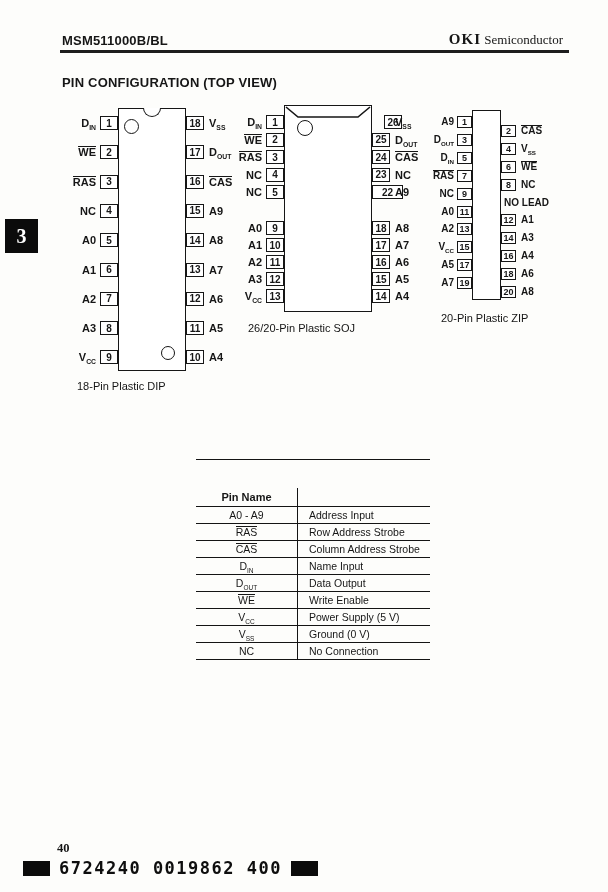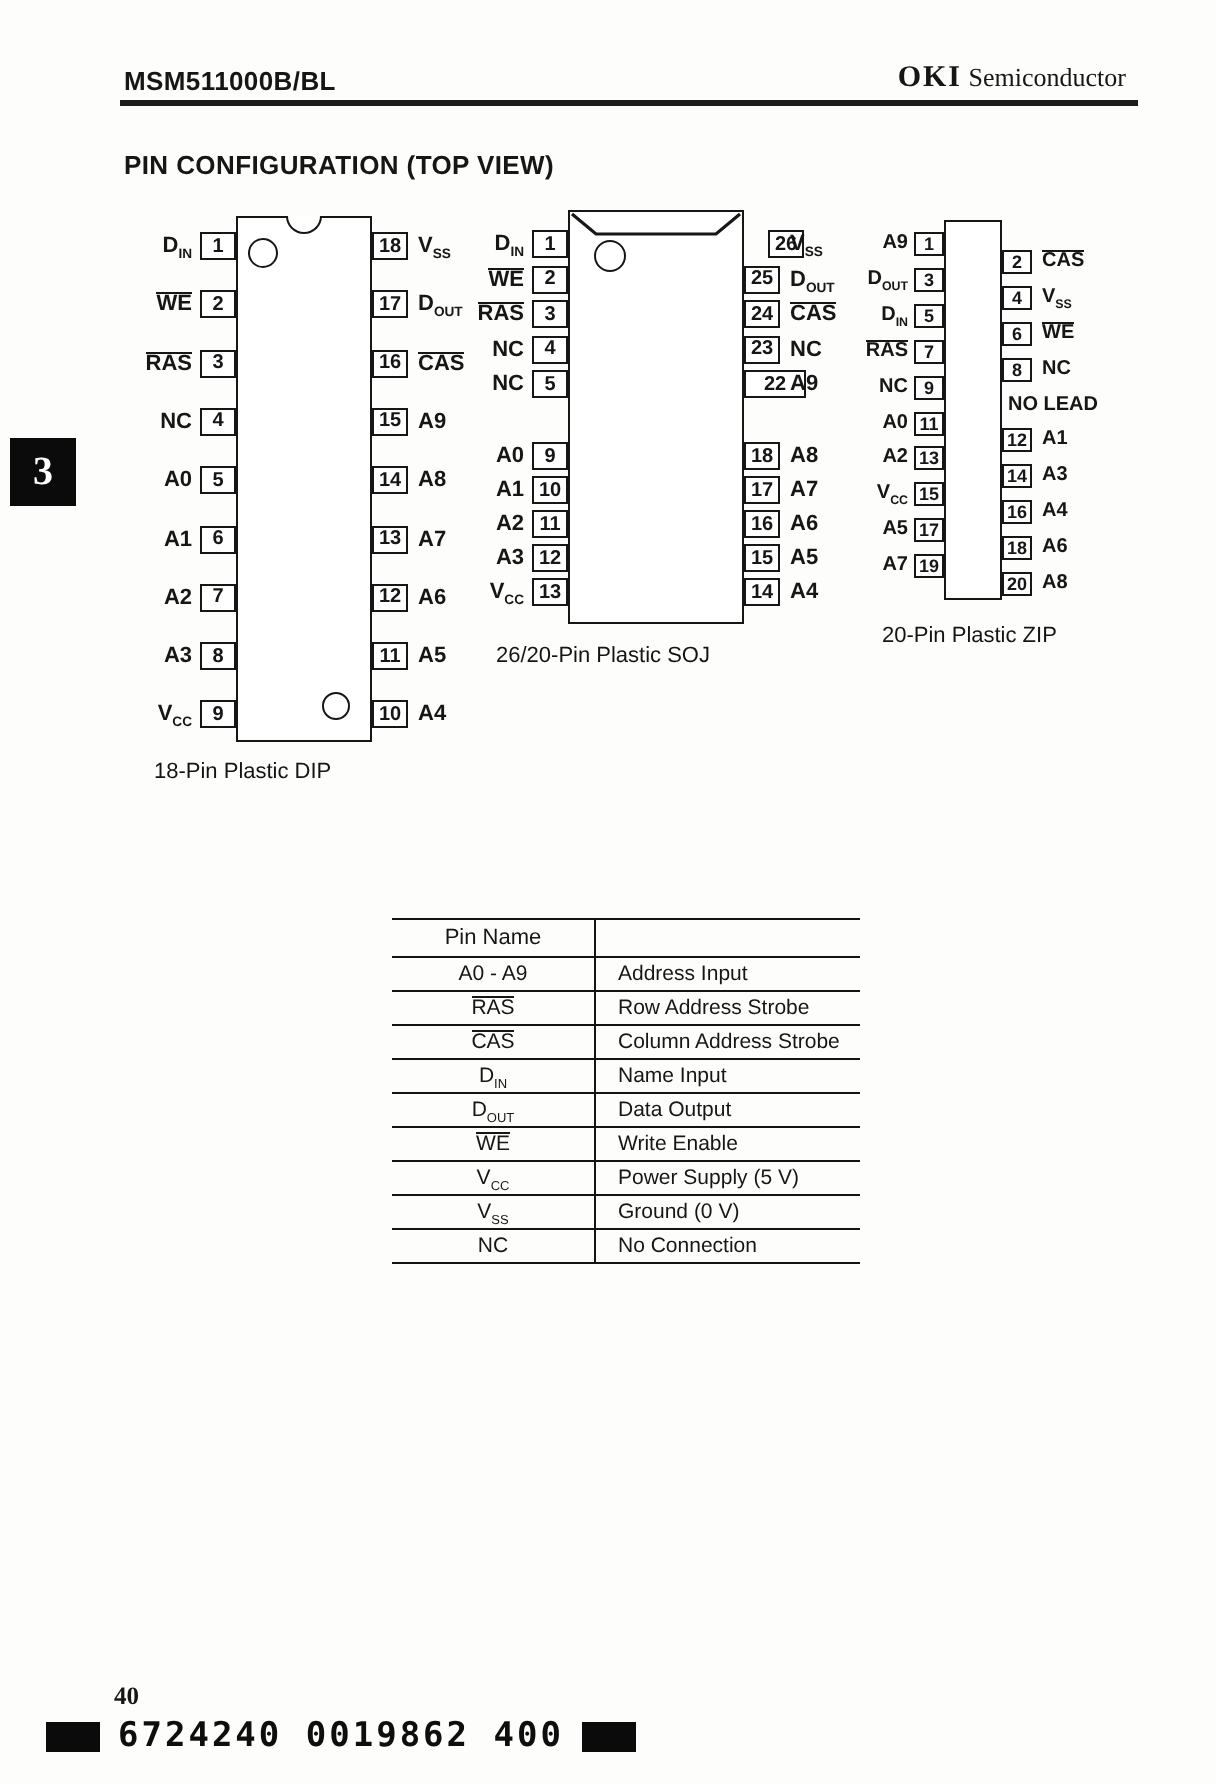--- a/index.html
+++ b/index.html
@@ -32,21 +32,21 @@
   .over{display:inline-block;border-top:1.5px solid #161616;line-height:1.05;}
   .circle{position:absolute;border:1.6px solid #161616;border-radius:50%;background:#fff;}
   .pkg-caption{position:absolute;font-size:11px;color:#141414;}
   .dip-notch{position:absolute;border:1.6px solid #161616;border-top:none;background:#fff;
     border-radius:0 0 10px 10px;}
   .soj-chamfer{position:absolute;}
 
   
   .pin-table{position:absolute;left:196px;top:459px;width:234px;border-top:1.8px solid #141414;}
   .t-row{display:flex;border-bottom:1.6px solid #141414;height:17px;}
-  .t-row.head{height:19px;font-weight:400;}
+  .t-row.head{height:19px;font-weight:700;margin-top:28px;}
   .t-c1{width:102px;border-right:1.6px solid #141414;display:flex;align-items:center;justify-content:center;
     font-size:10.5px;}
   .t-c2{flex:1;display:flex;align-items:center;padding-left:11px;font-size:10.5px;}
   .t-row.head .t-c1,.t-row.head .t-c2{font-size:11px;justify-content:center;padding-left:0;}
 
   
   .page-number{position:absolute;left:57px;top:841px;font-family:"Liberation Serif",serif;
     font-size:12.5px;font-weight:700;}
   .barcode{position:absolute;left:23px;top:858px;display:flex;align-items:center;gap:9px;}
   .bar-block{width:27px;height:15px;background:#0b0b0b;}

